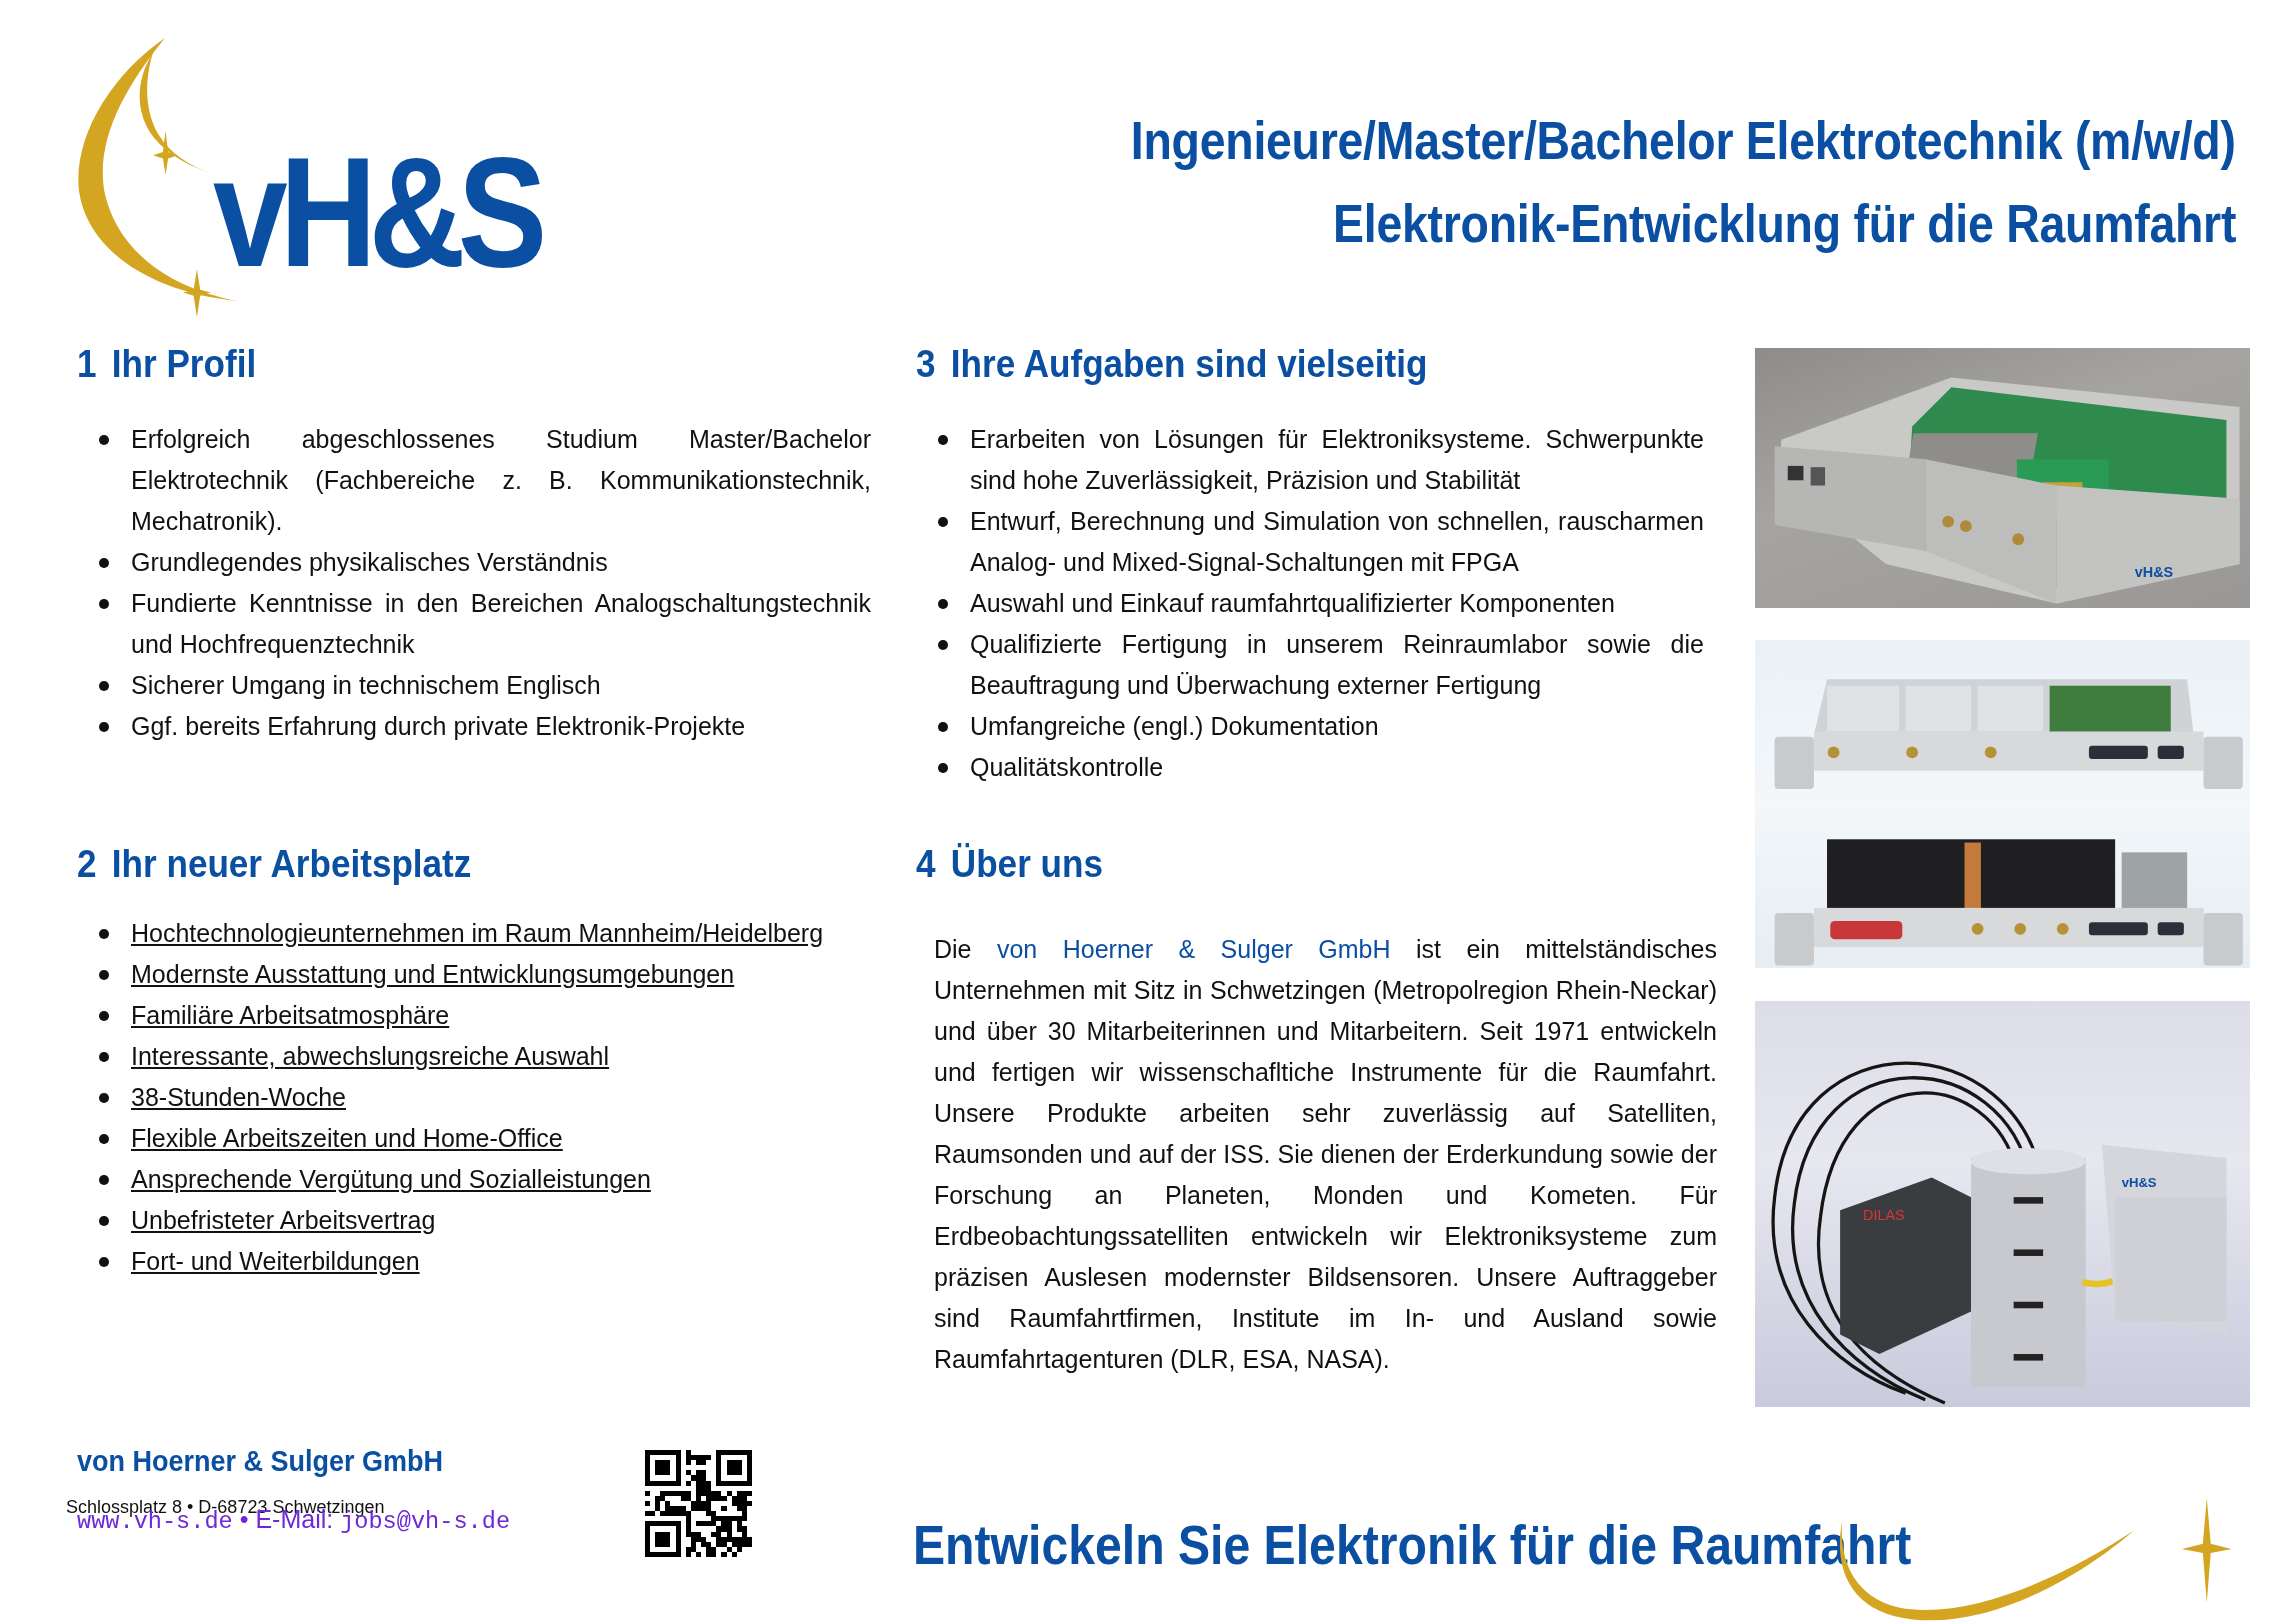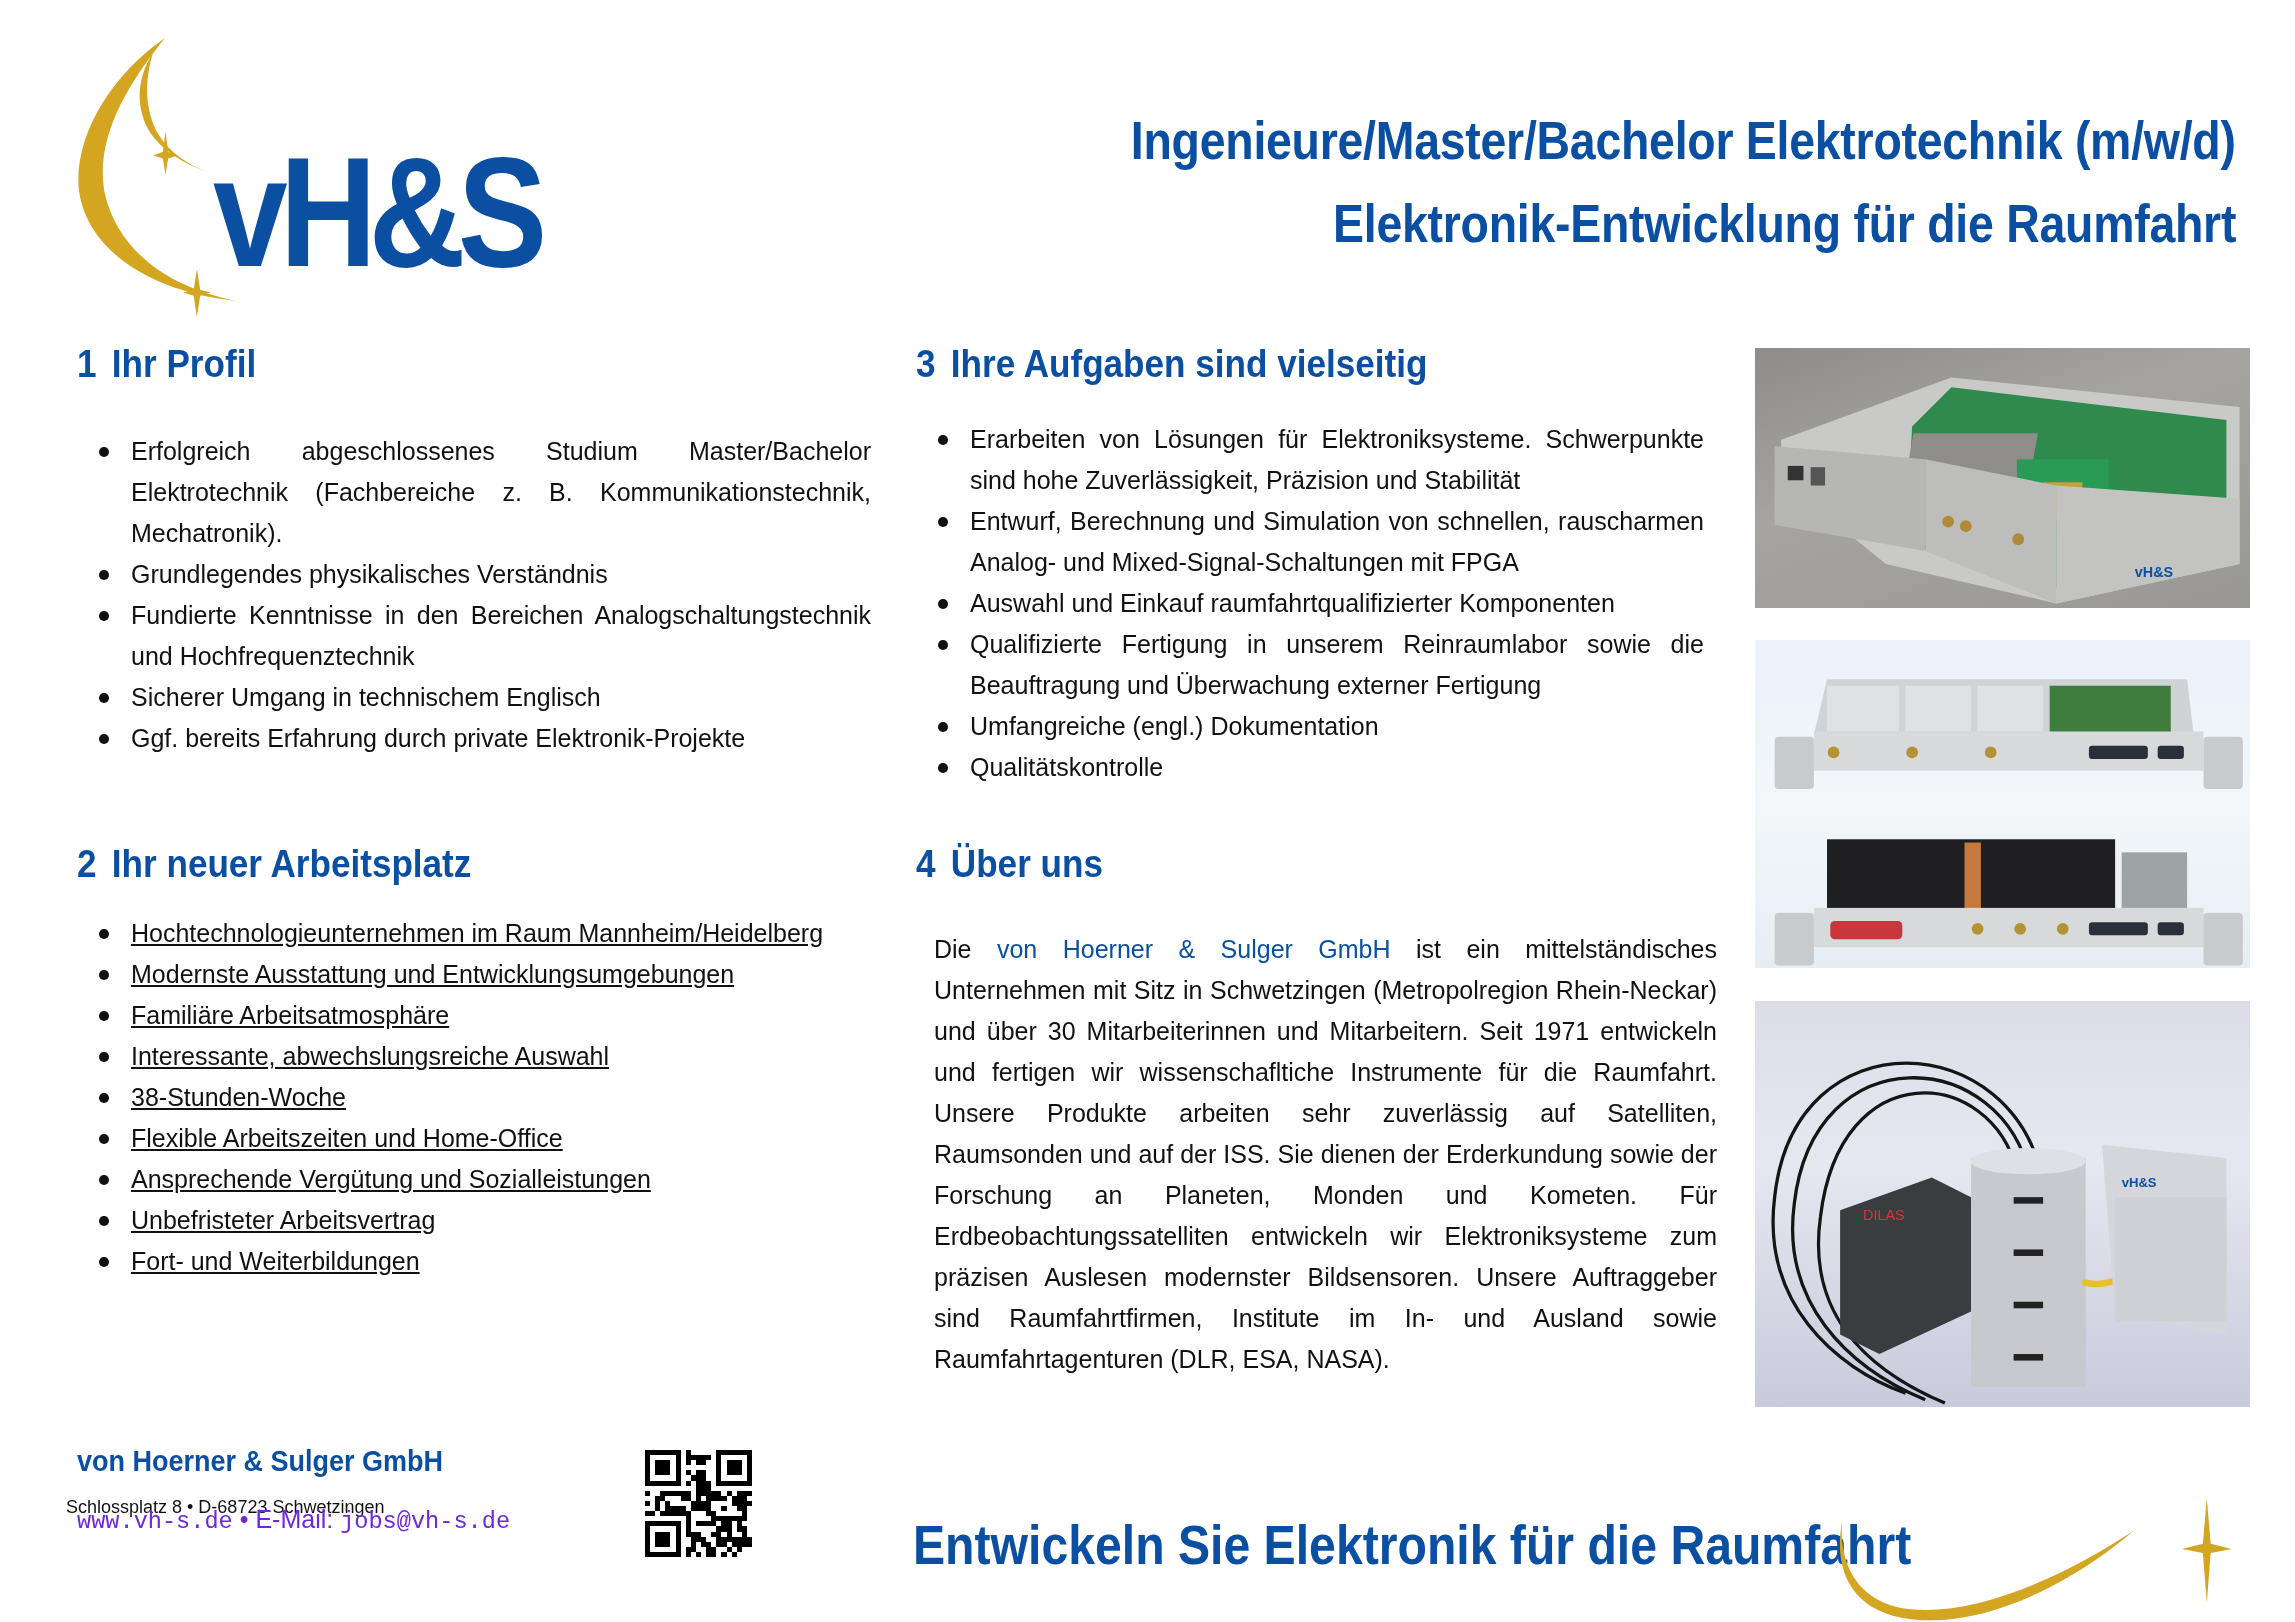--- a/index.html
+++ b/index.html
@@ -26,21 +26,21 @@
        line-height:1; white-space:nowrap; transform:scaleX(0.9); transform-origin:left top; }
   .h .num { margin-right:17px; }
 
   
   ul.list { position:absolute; margin:0; padding:0; list-style:none;
      font-size:25px; line-height:41px; color:#111; }
   ul.list li { position:relative; padding-left:58px; text-align:justify; }
   ul.list li::before { content:""; position:absolute; left:26px; top:16.4px;
      width:9.8px; height:9.8px; border-radius:50%; background:#111; }
 
-  #list-profil { left:73px; top:419px; width:798px;margin-top:12px; }
+  #list-profil { left:73px; top:419px; width:798px; }
   #list-arbeitsplatz { left:73px; top:913px; width:798px;text-decoration:underline; }
   #list-aufgaben { left:912px; top:419px; width:792px; }
 
   #about { position:absolute; left:918px; top:913px; width:783px;
      font-size:25px; line-height:41px; text-align:justify; color:#111; margin:16px; }
   #about .hl { color:#0b4fa2; }
 
   
   .photo { position:absolute; left:1755px; width:495px; overflow:hidden; }
   #photo-1 { top:348px; height:260px; background:linear-gradient(160deg,#8e8c8a 0%,#a6a4a1 40%,#9a9896 100%); }

